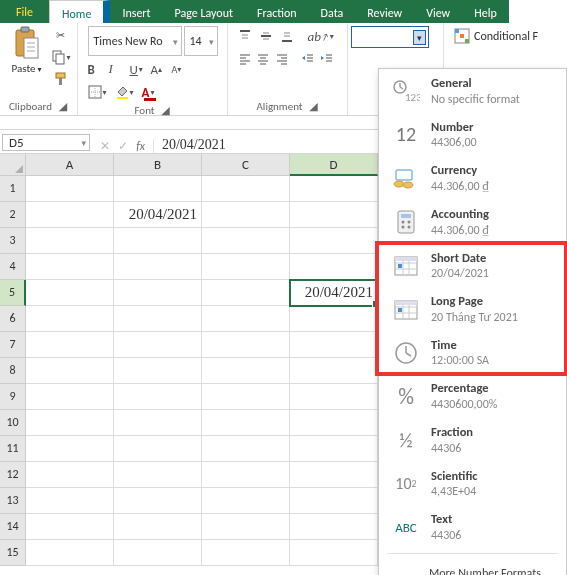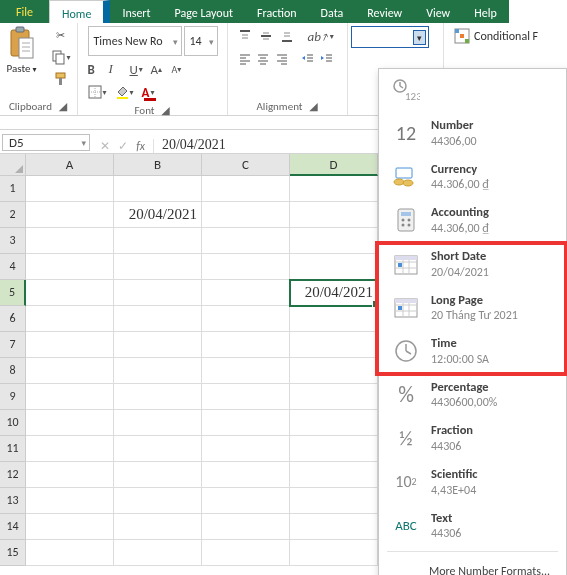--- a/index.html
+++ b/index.html
@@ -10,21 +10,21 @@
   .tab { padding: 3px 12px 0; color: #fff; background: #217346; font-size: 12px; cursor: pointer; display: flex; align-items: center; }
   .tab.active { background: #fff; color: #0f766e; border-top: 1px solid #ccc; border-left: 1px solid #ccc; border-right: 7px solid #0369a1; }
   .tab.file { background: #217346; color: #fde047; padding: 3px 16px; }
   
   
   .ribbon { display: flex; border-bottom: 1px solid #d4d4d4; background: #fff; height: 93px; }
   .group { border-right: 1px solid #e1e1e1; padding: 3px 6px 2px; display: flex; flex-direction: column; align-items: center; justify-content: space-between; font-size: 11px; }
   .group-label { color: #666; font-size: 11px; margin-top: 2px; display: flex; align-items: center; gap: 6px; }
   .group-label .dlg { width: 10px; height: 10px; display: inline-flex; align-items: center; justify-content: center; }
   .clip-body { display:flex; gap:4px; align-items:flex-start; }
-  .paste-btn { display:flex; flex-direction:column; align-items:flex-start; width:40px; }
+  .paste-btn { display:flex; flex-direction:column; align-items:center; width:40px; }
   .paste-icon { width:30px; height:36px; }
   .paste-caption{ font-size:11px; display:flex; align-items:center; gap:2px; }
   .mini-col { display:flex; flex-direction:column; gap:4px; }
   .mini-btn { width:20px; height:18px; display:flex; align-items:center; justify-content:center; color:#555;}
   
   .font-body { display:flex; flex-direction:column; gap:3px; width:130px; }
   .font-row { display:flex; gap:2px; align-items:center; }
   .font-sel { border:1px solid #c0c0c0; height:30px; display:flex; align-items:center; justify-content:space-between; padding:0 3px 0 5px; background:#fff; font-size:12px; }
   .btn-row { display:flex; gap:1px; }
   .rb-btn { width:20px; height:20px; display:flex; align-items:center; justify-content:flex-start; color:#555; font-size:13px; position:relative; }
@@ -429,20 +429,24 @@
 <div class="dropdown">
   <div class="dd-item">
     <div class="dd-icon">
         <svg width="28" height="24" viewBox="0 0 28 24">
           <circle cx="8" cy="8" r="6" fill="none" stroke="#999" stroke-width="1.5"></circle>
           <line x1="8" y1="8" x2="8" y2="4" stroke="#999" stroke-width="1.5"></line>
           <line x1="8" y1="8" x2="11" y2="10" stroke="#999" stroke-width="1.5"></line>
           <text x="13" y="22" font-size="11" fill="#999">123</text>
         </svg>
       </div>
+    <div class="dd-text">
+        <span class="dd-title">General</span>
+        <span class="dd-sub">No specific format</span>
+      </div>
   </div>
   <div class="dd-item">
     <div class="dd-icon" style="font-size:20px;color:#777;font-weight:400">12</div>
     <div class="dd-text">
         <span class="dd-title">Number</span>
         <span class="dd-sub">44306,00</span>
       </div>
   </div>
   <div class="dd-item">
     <div class="dd-icon">

